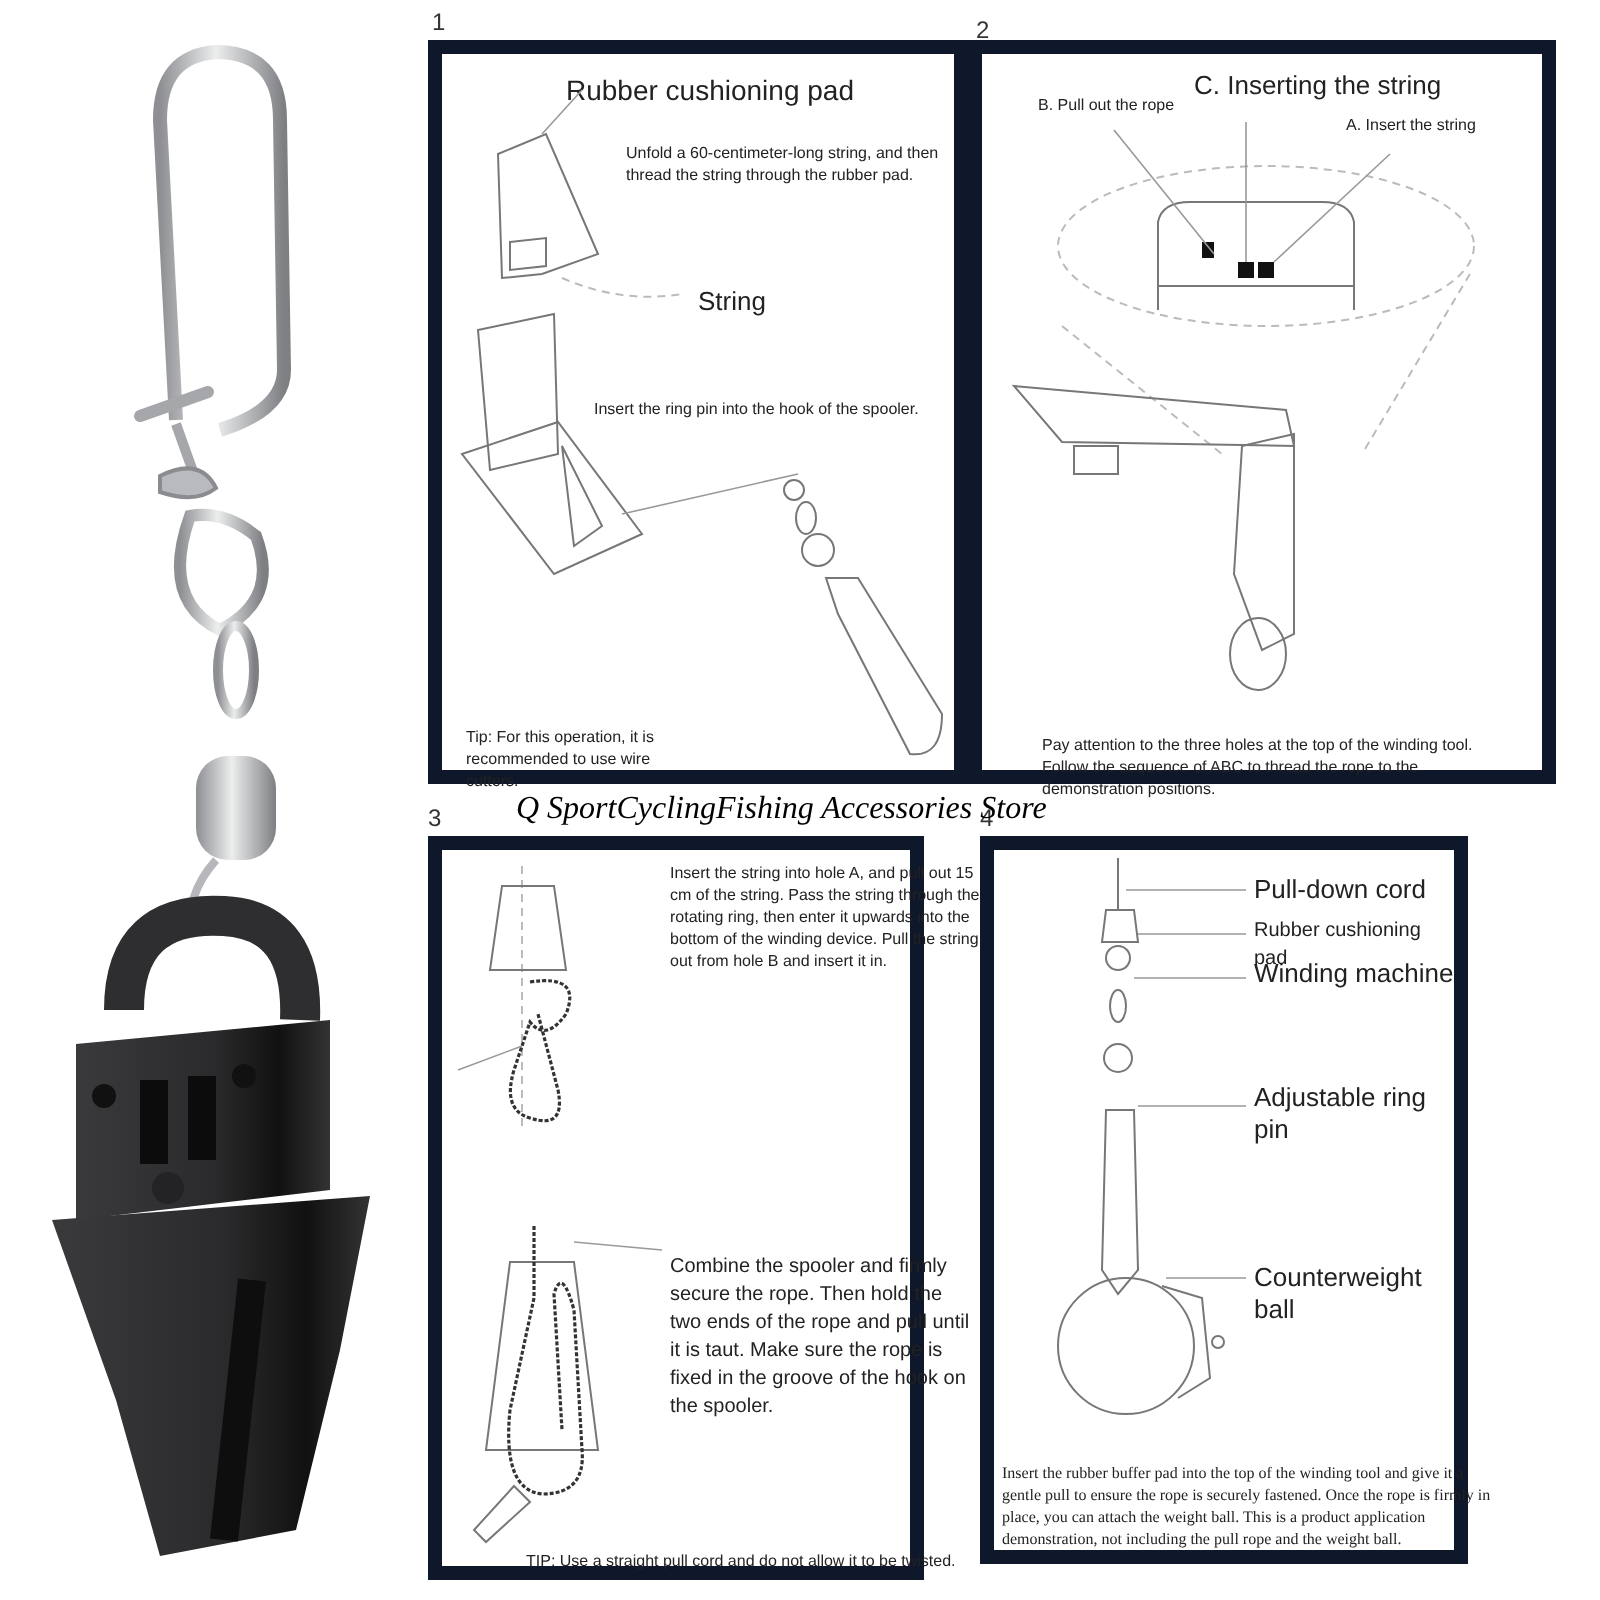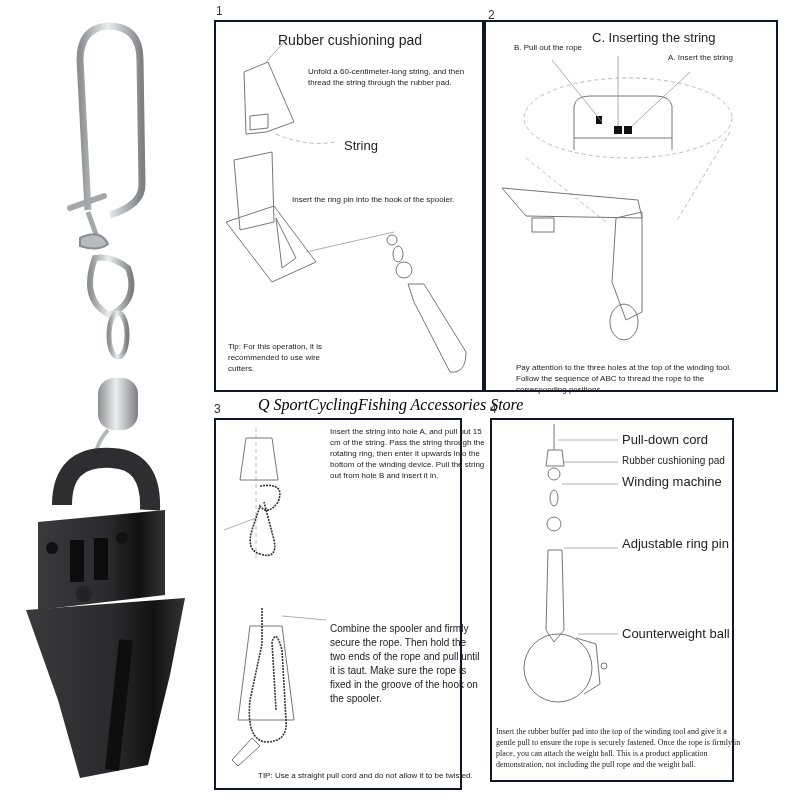--- a/index.html
+++ b/index.html
@@ -1,17 +1,17 @@
 <!DOCTYPE html>
 <html><head>
 <meta charset="utf-8">
 <style>
   html,body{margin:0;padding:0;background:#fff;}
   body{width:800px;height:800px;position:relative;overflow:hidden;font-family:"DejaVu Sans",sans-serif;color:#222;}
-  .panel{position:absolute;background:#fff;border:2px solid #0f172a;box-sizing:border-box;}
+  .panel{position:absolute;background:#fff;border:7px solid #0f172a;box-sizing:border-box;}
   .num{position:absolute;font-size:12px;color:#333;font-family:"Liberation Sans",sans-serif;}
   .t{position:absolute;font-family:"Liberation Sans",sans-serif;color:#222;line-height:1.25;}
   .sm{font-size:8px;line-height:11px;}
   .md{font-size:10px;line-height:14px;}
   .lg{font-size:13px;}
   .xl{font-size:14px;}
   .watermark{position:absolute;left:258px;top:396px;font-family:"Liberation Serif",serif;font-style:italic;font-size:16px;color:#000000;white-space:nowrap;z-index:5;}
   svg{position:absolute;overflow:visible;}
   .leader{stroke:#999;stroke-width:0.8;fill:none;}
   .sketch{stroke:#777;stroke-width:1;fill:none;}
@@ -58,21 +58,21 @@
   <path d="M26 610 L185 598 L170 675 L148 765 L80 778 L58 700 Z" fill="url(#rub)"></path>
   <path d="M126 640 L112 770" stroke="#0e0e0e" stroke-width="14"></path>
 </svg>
 
 <div class="num" style="left:216px;top:4px;">1</div>
 <div class="panel" style="left:214px;top:20px;width:270px;height:372px;">
   <div class="t xl" style="left:62px;top:10px;">Rubber cushioning pad</div>
   <div class="t sm" style="left:92px;top:44px;width:160px;">Unfold a 60-centimeter-long string, and then thread the string through the rubber pad.</div>
   <div class="t lg" style="left:128px;top:116px;">String</div>
   <div class="t sm" style="left:76px;top:172px;width:200px;white-space:nowrap;">Insert the ring pin into the hook of the spooler.</div>
-  <div class="t sm" style="left:12px;top:319px;width:120px;">Tip: For this operation, it is recommended to use wire cutters.</div>
+  <div class="t sm" style="left:12px;top:336px;width:120px;">Tip: For this operation, it is recommended to use wire cutters.</div>
   <svg style="left:0;top:0;" width="270" height="372">
     <path class="sketch" d="M28 50 L52 40 L78 100 L50 110 L30 112 Z"></path>
     <path class="sketch" d="M34 94 L52 92 L52 106 L34 108 Z"></path>
     <path class="leader" d="M50 40 L70 18"></path>
     <path class="dash" d="M60 112 Q90 125 120 120"></path>
 
     <path class="sketch" d="M18 138 L56 130 L58 200 L24 208 Z"></path>
     <path class="sketch" d="M10 200 L58 184 L100 240 L56 260 Z"></path>
     <path class="sketch" d="M60 196 L80 236 L66 246 Z"></path>
     <path class="leader" d="M90 230 L178 210"></path>
@@ -82,21 +82,21 @@
     <circle class="sketch" cx="188" cy="248" r="8"></circle>
     <path class="sketch" d="M192 262 L208 262 L250 330 Q250 352 234 350 L198 280 Z"></path>
   </svg>
 </div>
 
 <div class="num" style="left:488px;top:8px;">2</div>
 <div class="panel" style="left:484px;top:20px;width:294px;height:372px;">
   <div class="t lg" style="left:106px;top:8px;">C. Inserting the string</div>
   <div class="t sm" style="left:28px;top:20px;white-space:nowrap;">B. Pull out the rope</div>
   <div class="t sm" style="left:182px;top:30px;white-space:nowrap;">A. Insert the string</div>
-  <div class="t sm" style="left:30px;top:340px;width:230px;">Pay attention to the three holes at the top of the winding tool. Follow the sequence of ABC to thread the rope to the corresponding positions.</div>
+  <div class="t sm" style="left:30px;top:340px;width:230px;">Pay attention to the three holes at the top of the winding tool. Follow the sequence of ABC to thread the rope to the demonstration positions.</div>
   <svg style="left:0;top:0;" width="294" height="372">
     <ellipse class="dash" cx="142" cy="96" rx="104" ry="40"></ellipse>
     <path class="sketch" d="M88 128 L88 84 Q90 74 104 74 L170 74 Q184 74 186 84 L186 128" stroke="#bbb"></path>
     <path class="sketch" d="M88 116 L186 116" stroke="#ccc"></path>
     <rect x="110" y="94" width="6" height="8" fill="#111"></rect>
     <rect x="128" y="104" width="8" height="8" fill="#111"></rect>
     <rect x="138" y="104" width="8" height="8" fill="#111"></rect>
     <path class="leader" d="M66 38 L116 100"></path>
     <path class="leader" d="M132 34 L132 104"></path>
     <path class="leader" d="M204 50 L146 104"></path>

